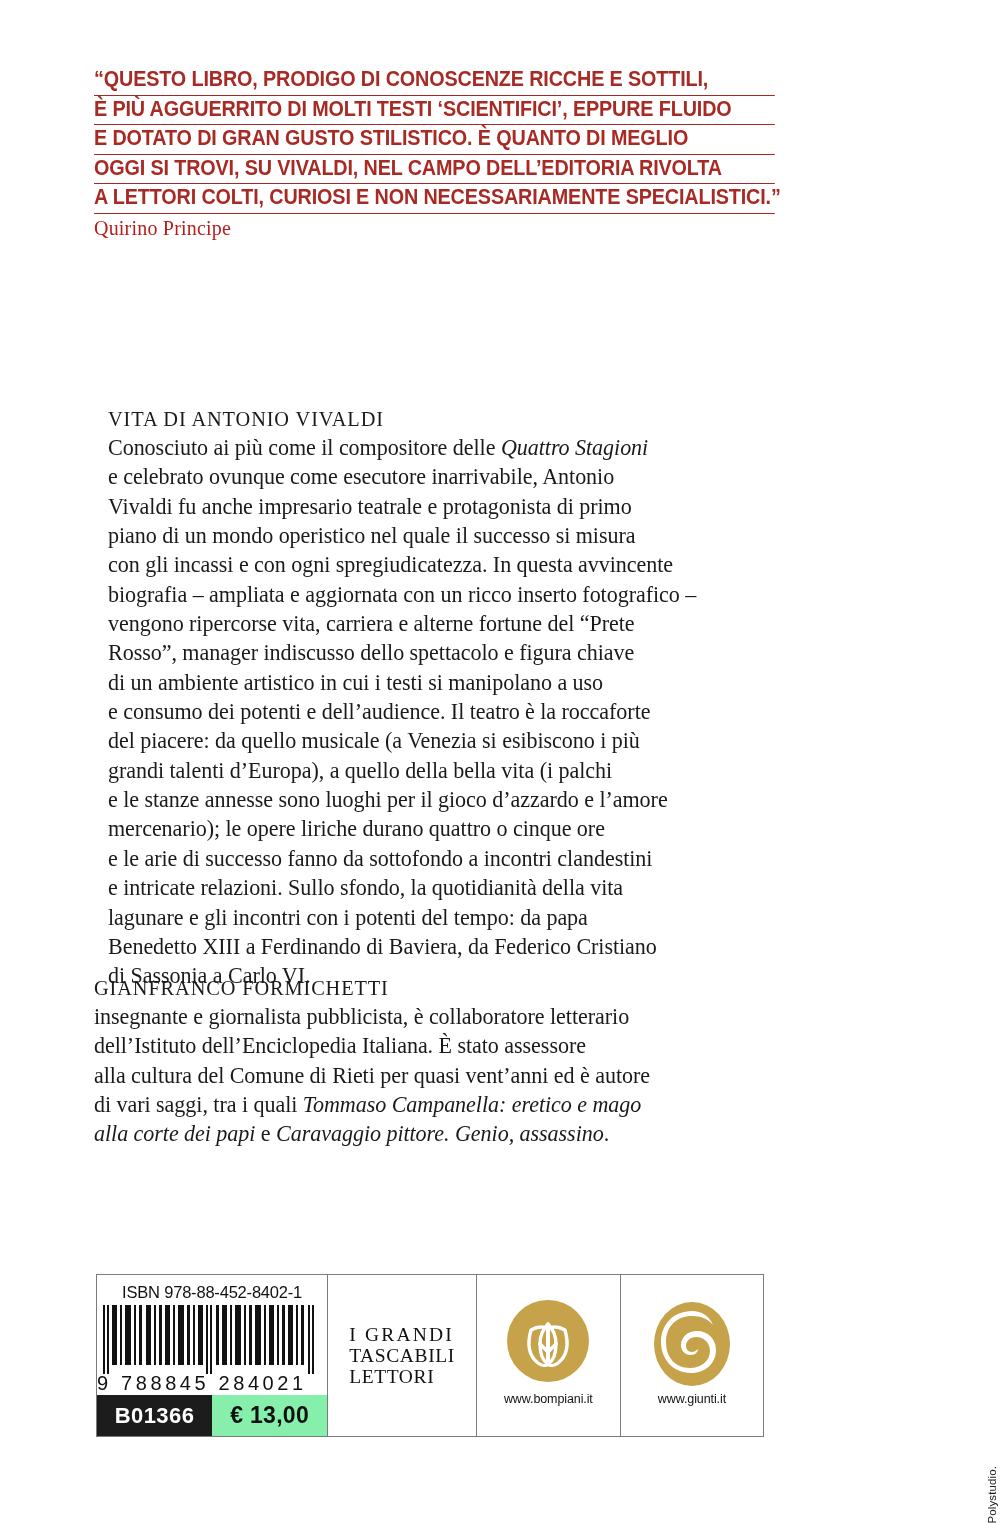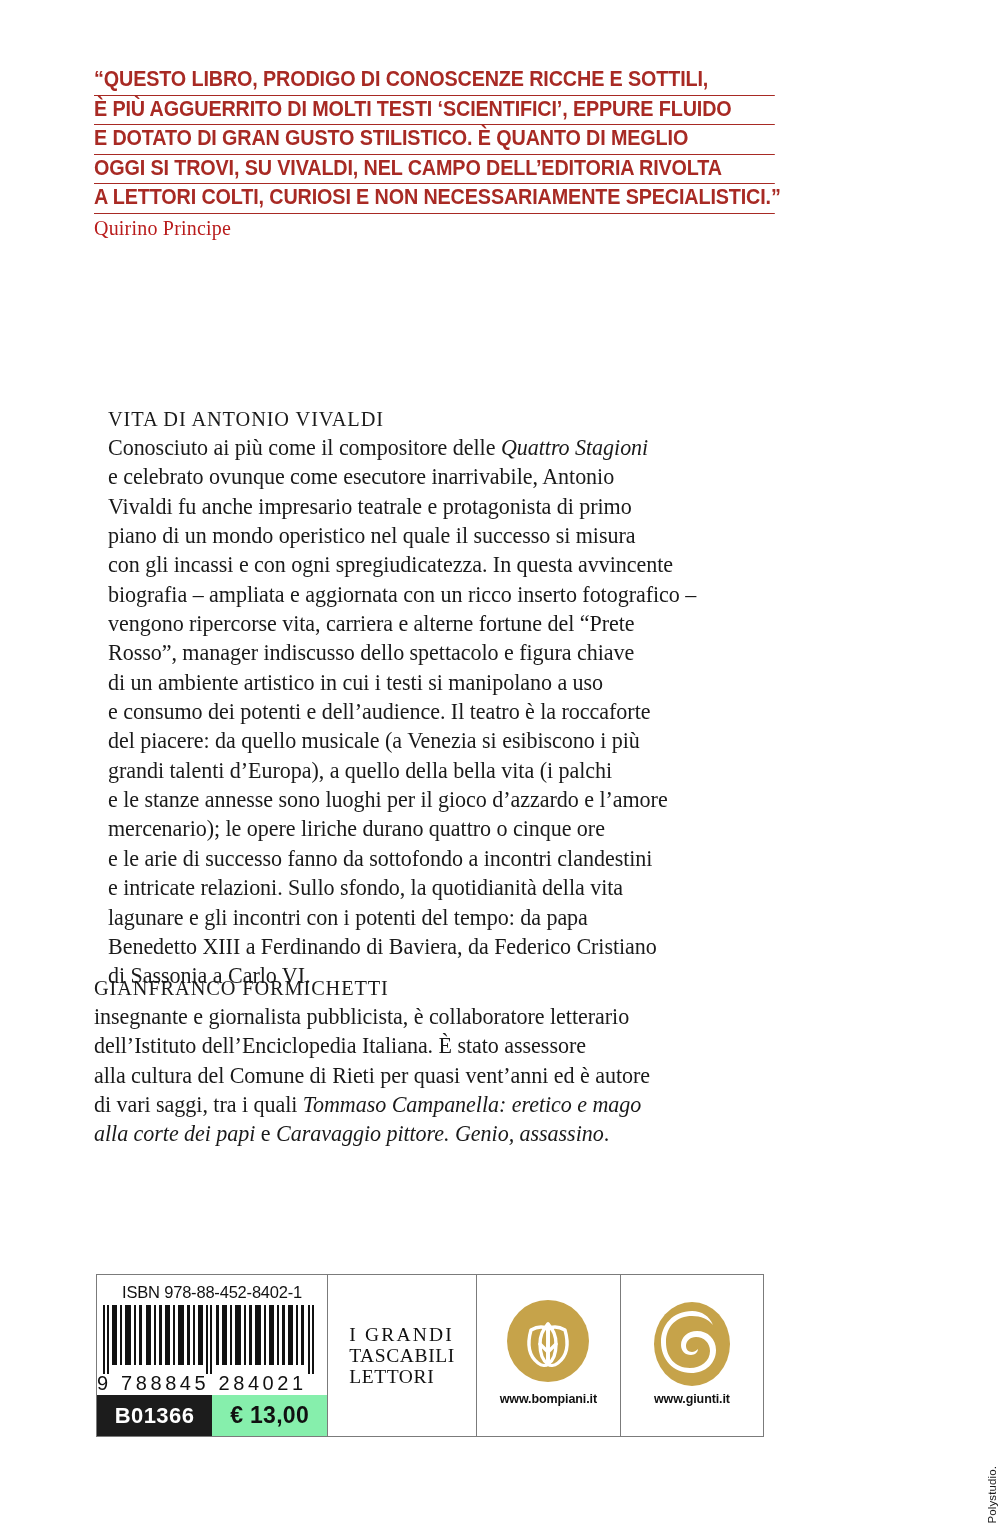--- a/index.html
+++ b/index.html
@@ -180,21 +180,21 @@
   
   .logo-wrap {
     display: flex;
     flex-direction: column;
     align-items: center;
     justify-content: center;
     margin-top: -6px;
   }
   .logo-url {
     font-family: "Liberation Sans", sans-serif;
-    font-weight: bold;
+    font-weight: normal;
     font-size: 12.5px;
     color: #111;
     margin-top: 4px;
     letter-spacing: -0.1px;
     text-align: right;
   }
 
   
   #vertical-credit {
     position: absolute;

